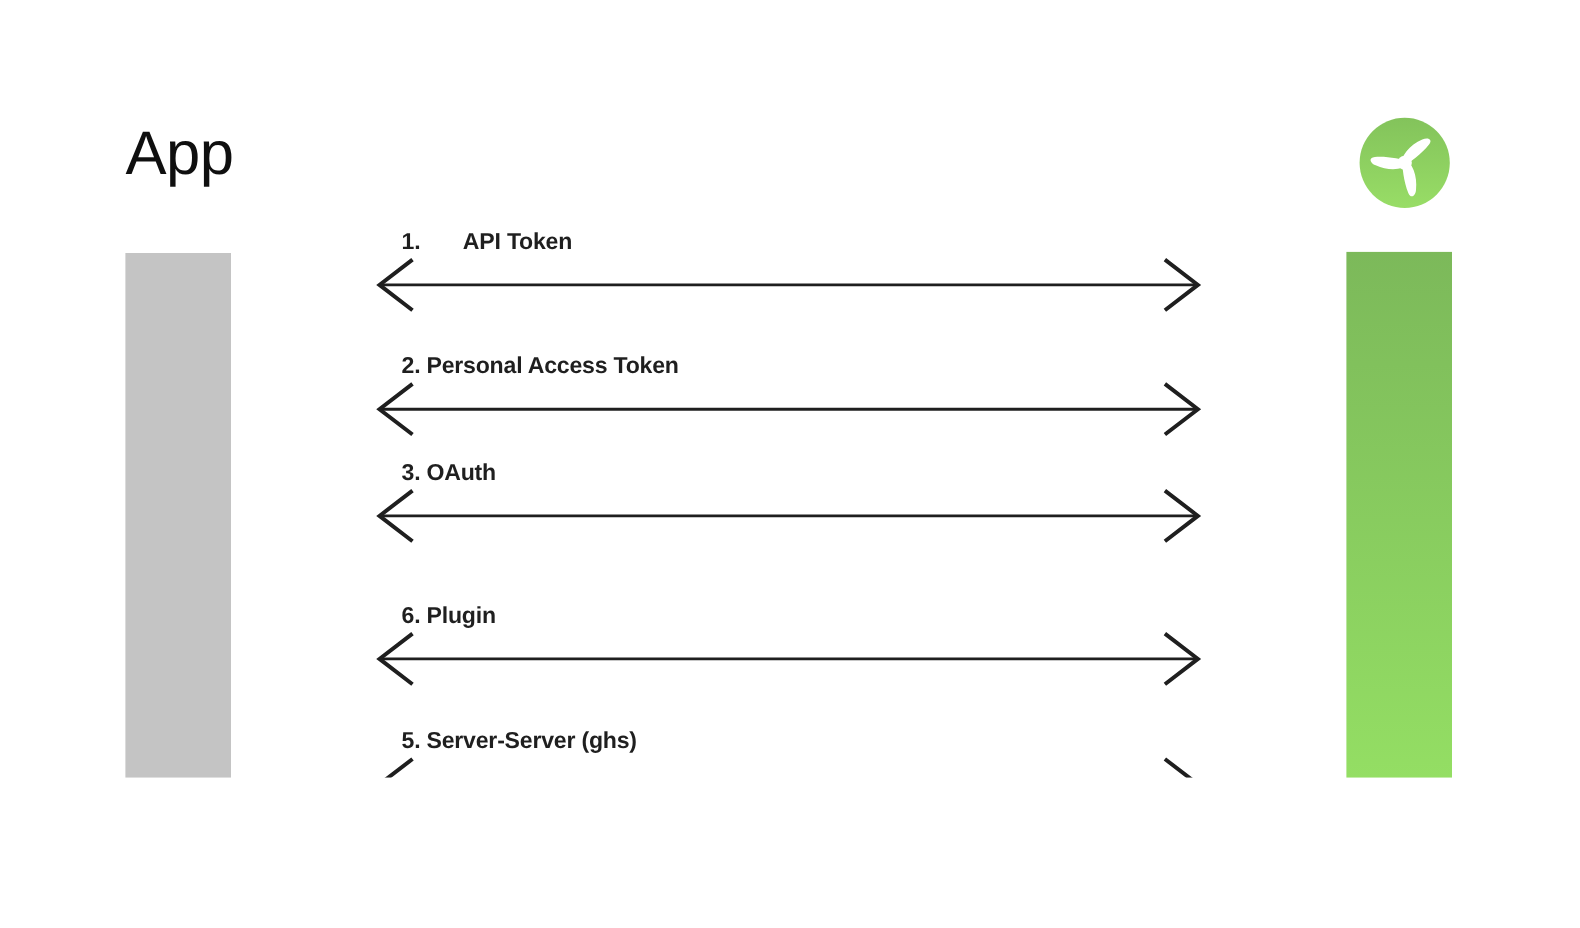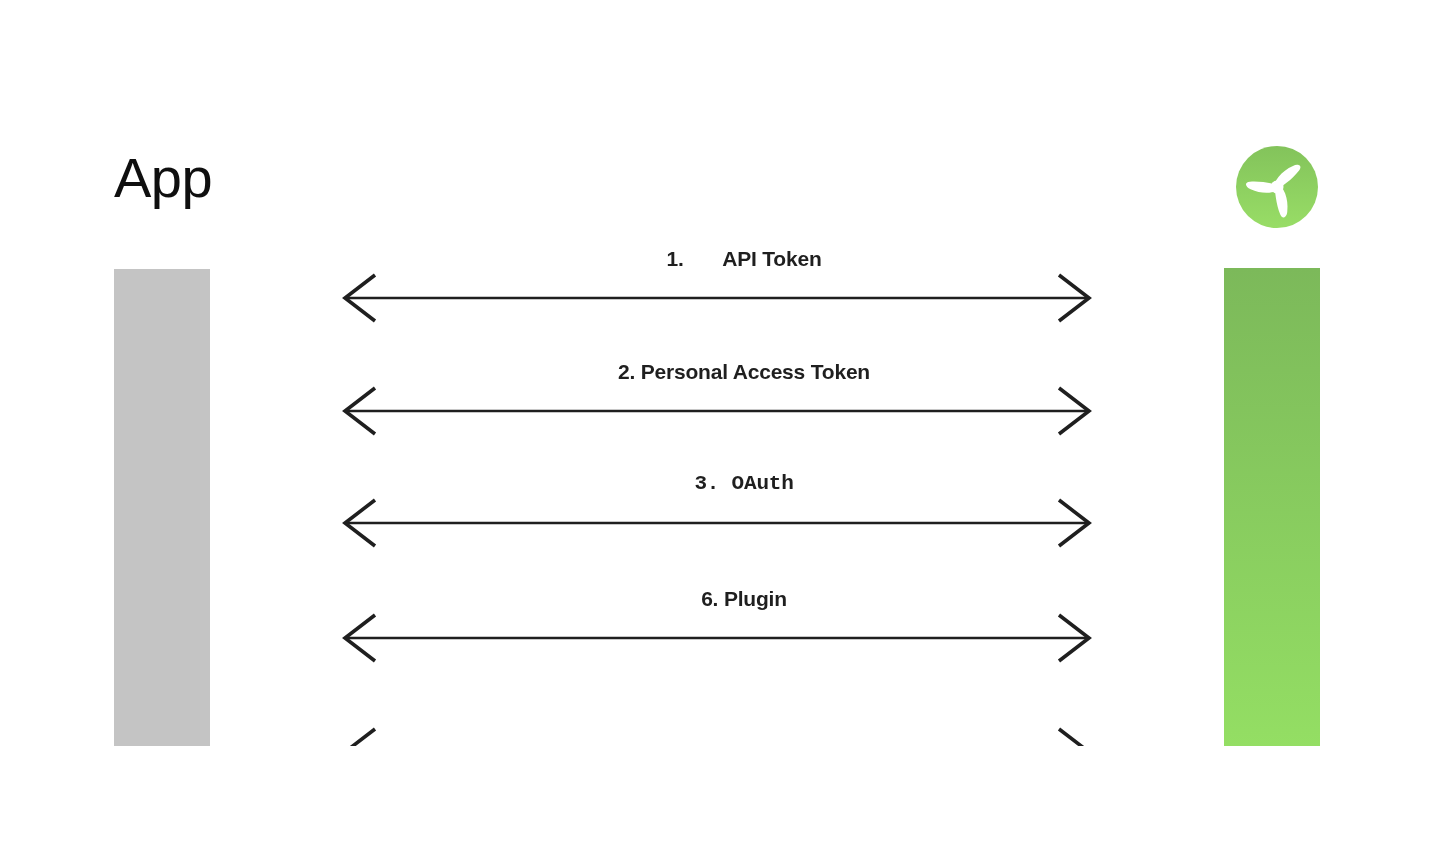--- a/index.html
+++ b/index.html
@@ -7,21 +7,20 @@
     padding: 0;
     background: #ffffff;
     font-family: "Liberation Sans", "DejaVu Sans", sans-serif;
   }
   .canvas {
     position: relative;
     width: 1436px;
     height: 707px;
     background: var(--page-bg, #ffffff);
     overflow: hidden;
-    margin-top: 39px;
   }
   .page-title {
     position: absolute;
     left: 114px;
     top: 108px;
     font-size: 56px;
     font-weight: 400;
     color: var(--title-color, #0f0f0f);
     letter-spacing: -0.5px;
     line-height: 1.1;
@@ -58,21 +57,21 @@
     position: absolute;
     left: 338px;
     width: 758px;
     height: 84px;
   }
   .row-label {
     position: absolute;
     left: 0;
     top: 0;
     width: 100%;
-    text-align: center;
+    text-align: left;
     transform: translateX(27px);
     font-size: 21px;
     font-weight: 700;
     line-height: 27px;
     color: var(--label-color, #1f1f1f);
     letter-spacing: -0.2px;
     white-space: pre;
   }
   .arrow-svg {
     position: absolute;
@@ -139,39 +138,40 @@
 
   <div class="row" style="top: 319px; text-decoration: underline;">
     <div class="row-label">2. Personal Access Token</div>
     <svg class="arrow-svg" viewBox="0 0 758 56" xmlns="http://www.w3.org/2000/svg" preserveAspectRatio="none">
       <line class="arrow-line" x1="8" y1="28" x2="750" y2="28"></line>
       <polyline class="arrow-head" points="37,5 7,28 37,51"></polyline>
       <polyline class="arrow-head" points="721,5 751,28 721,51"></polyline>
     </svg>
   </div>
 
-  <div class="row" style="top: 431px; font-family: Liberation Mono, monospace;">
+  <div class="row" style="top: 416px;">
     <div class="row-label">3. OAuth</div>
     <svg class="arrow-svg" viewBox="0 0 758 56" xmlns="http://www.w3.org/2000/svg" preserveAspectRatio="none">
       <line class="arrow-line" x1="8" y1="28" x2="750" y2="28"></line>
       <polyline class="arrow-head" points="37,5 7,28 37,51"></polyline>
       <polyline class="arrow-head" points="721,5 751,28 721,51"></polyline>
     </svg>
   </div>
 
   <div class="row" style="top: 546px;">
     <div class="row-label">6. Plugin</div>
     <svg class="arrow-svg" viewBox="0 0 758 56" xmlns="http://www.w3.org/2000/svg" preserveAspectRatio="none">
       <line class="arrow-line" x1="8" y1="28" x2="750" y2="28"></line>
       <polyline class="arrow-head" points="37,5 7,28 37,51"></polyline>
       <polyline class="arrow-head" points="721,5 751,28 721,51"></polyline>
     </svg>
   </div>
 
   <div class="row" style="top: 660px;">
+    <div class="row-label">5. Server-Server (ghs)</div>
     <svg class="arrow-svg" viewBox="0 0 758 56" xmlns="http://www.w3.org/2000/svg" preserveAspectRatio="none">
       <line class="arrow-line" x1="8" y1="28" x2="750" y2="28"></line>
       <polyline class="arrow-head" points="37,5 7,28 37,51"></polyline>
       <polyline class="arrow-head" points="721,5 751,28 721,51"></polyline>
     </svg>
   </div>
 </div>
 
 </div>
 

